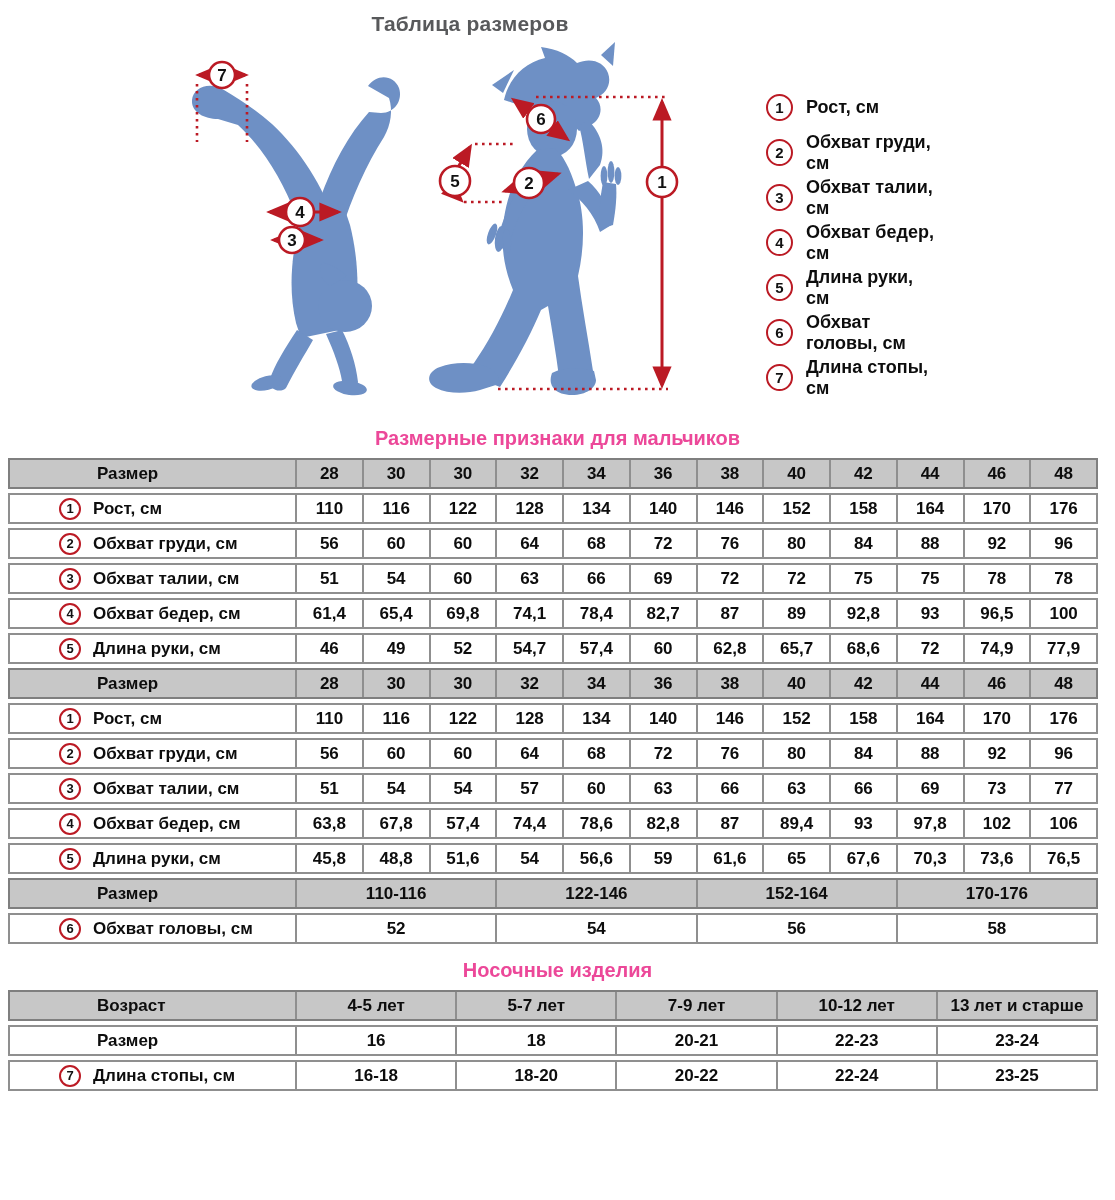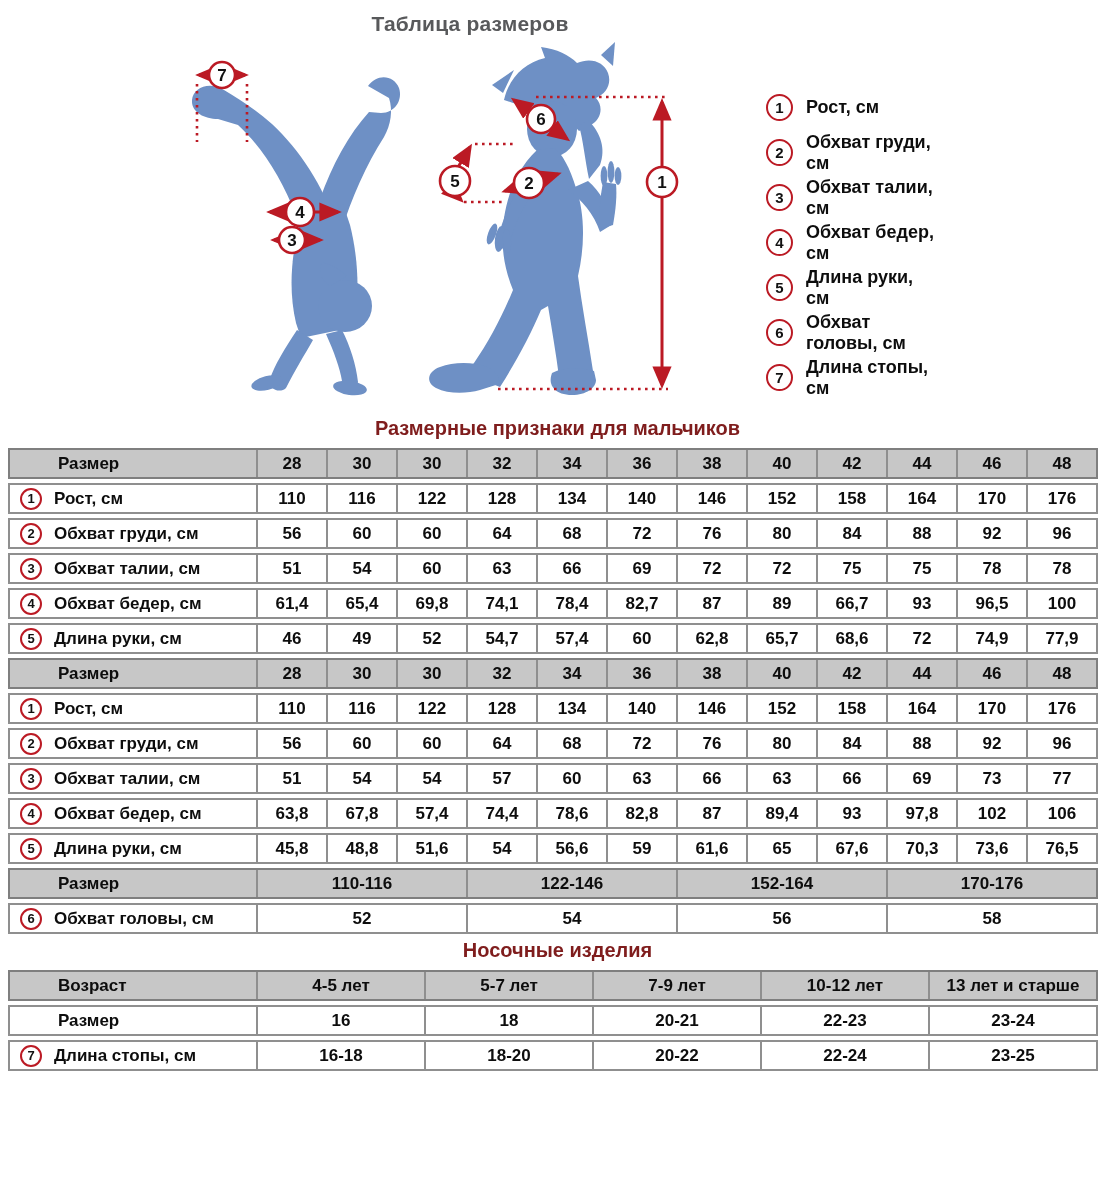--- a/index.html
+++ b/index.html
@@ -24,31 +24,31 @@
     text-anchor:middle;}
 
   .legend{position:absolute;left:766px;top:94px;margin:0;padding:0;list-style:none;}
   .legend li{display:flex;align-items:center;height:27px;margin-bottom:18px;}
   .lnum{flex:0 0 27px;width:27px;height:27px;border:2.5px solid var(--red);border-radius:50%;
     display:flex;align-items:center;justify-content:center;font-size:15px;font-weight:bold;
     color:#111;background:#fff;margin-right:13px;}
   .ltext{font-size:18px;font-weight:bold;color:#0d0d0d;}
 
   
-  .section-title{text-align:center;font-size:20px;font-weight:bold;color:#7f1d1d;
-    margin:5px 0 8px;}
+  .section-title{text-align:center;font-size:20px;font-weight:bold;color:#ec4899;
+    margin:15px 0 8px;}
   .tbl{width:1090px;margin-left:8px;}
   .trow{display:flex;align-items:stretch;height:31px;border:2px solid var(--bord);
     background:#fff;margin-bottom:4px;}
   .trow.thead{background:var(--hdr-bg);border-color:#7f7f7f;}
   .tcell{flex:1;display:flex;align-items:center;justify-content:center;
     border-left:2px solid var(--bord);font-size:17px;font-weight:bold;color:#0d0d0d;
     white-space:nowrap;}
   .tcell:first-child{border-left:none;}
-  .lcell{flex:0 0 246px;justify-content:flex-start;padding-left:10px;}
+  .lcell{flex:0 0 246px;justify-content:flex-start;padding-left:10px;margin-left:39px;}
   .hlabel{padding-left:48px;}
   .lbl-pad{padding-left:38px;}
   .circ{width:22px;height:22px;border:2px solid var(--red);border-radius:50%;background:#fff;
     display:inline-flex;align-items:center;justify-content:center;font-size:13px;
     font-weight:bold;color:#111;margin-right:12px;flex:0 0 22px;}
 </style>
 </head>
 <body>
 
 <div class="hero">
@@ -261,21 +261,21 @@
           <span class="lbl">Обхват бедер, см</span>
         </div>
         <div class="tcell val">61,4</div>
         <div class="tcell val">65,4</div>
         <div class="tcell val">69,8</div>
         <div class="tcell val">74,1</div>
         <div class="tcell val">78,4</div>
         <div class="tcell val">82,7</div>
         <div class="tcell val">87</div>
         <div class="tcell val">89</div>
-        <div class="tcell val">66,7</div>
+        <div class="tcell val">92,8</div>
         <div class="tcell val">93</div>
         <div class="tcell val">96,5</div>
         <div class="tcell val">100</div>
       </div>
       <div class="trow">
         <div class="tcell lcell">
           <span class="circ">5</span>
           <span class="lbl">Длина руки, см</span>
         </div>
         <div class="tcell val">46</div>

